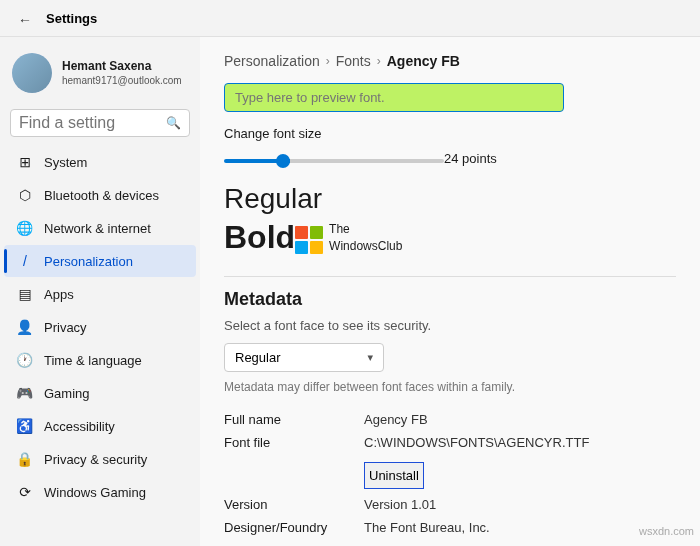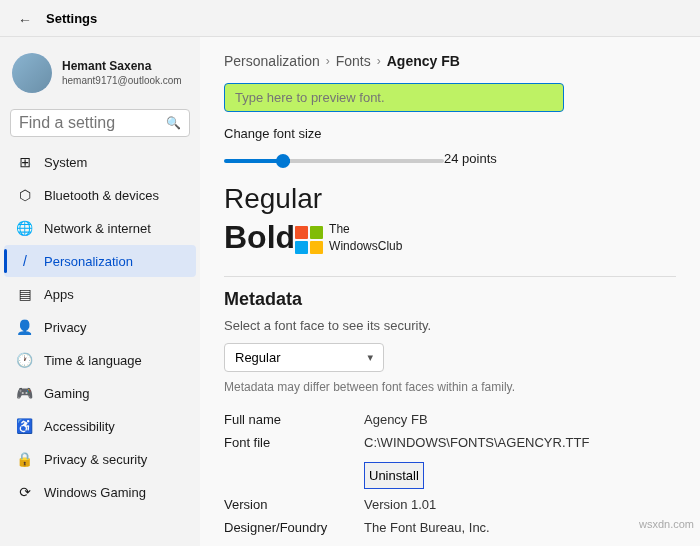--- a/index.html
+++ b/index.html
@@ -350,21 +350,21 @@
       background: #f0f0f0;
       font-size: 13px;
       cursor: pointer;
       display: block;
       margin-top: 4px;
     }
 
     
     .watermark {
       position: fixed;
-      bottom: 16px;
+      bottom: 9px;
       right: 6px;
       font-size: 11px;
       color: #aaa;
     }
   </style>
 </head>
 <body>
 
 <div class="title-bar">
   <button class="back-btn">←</button>

